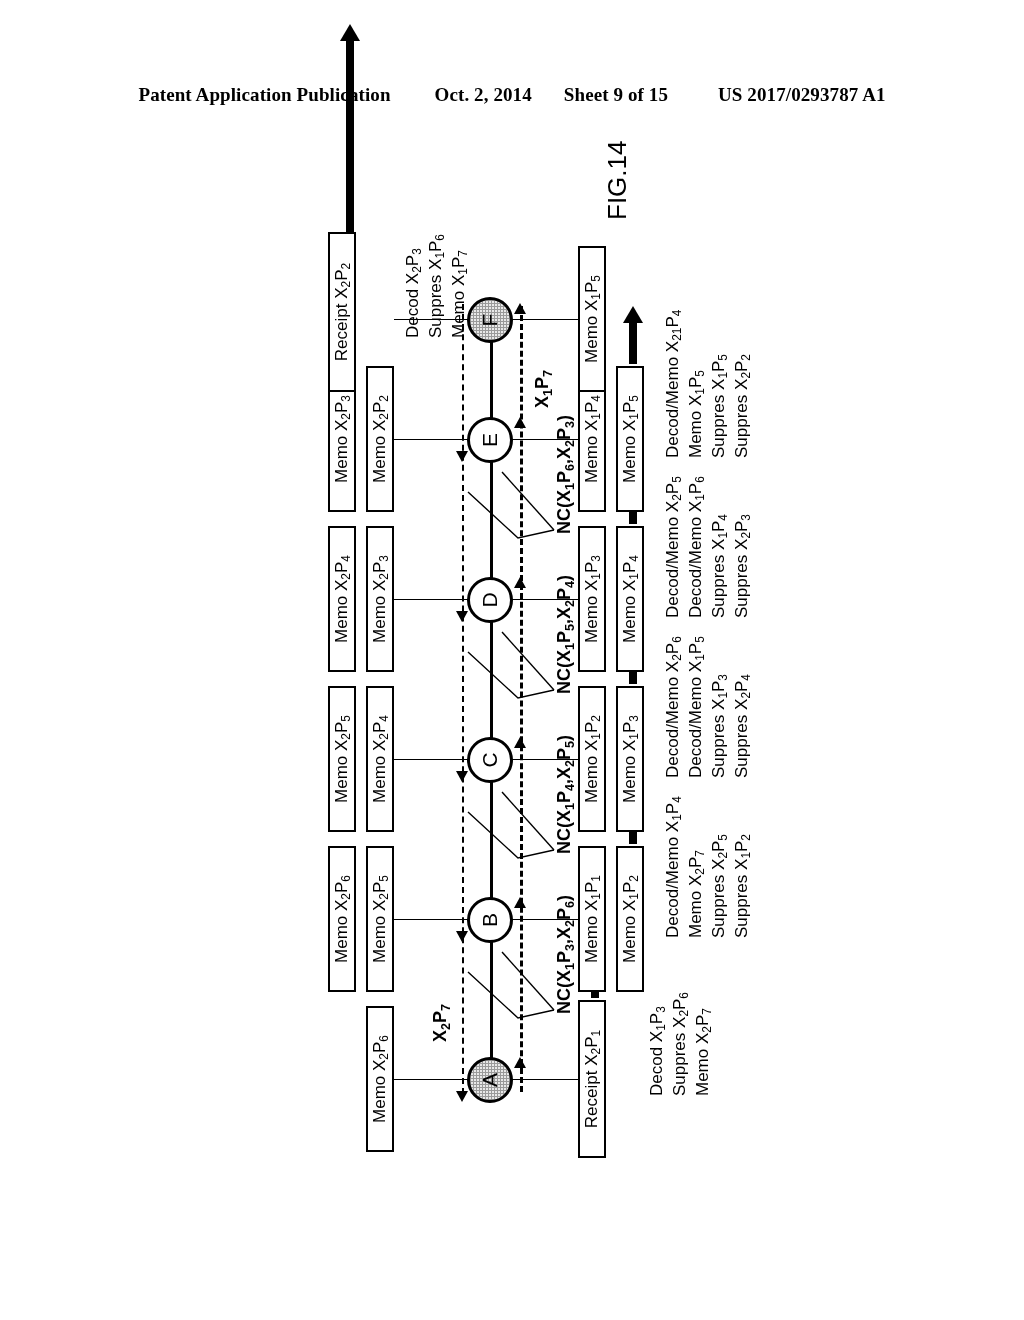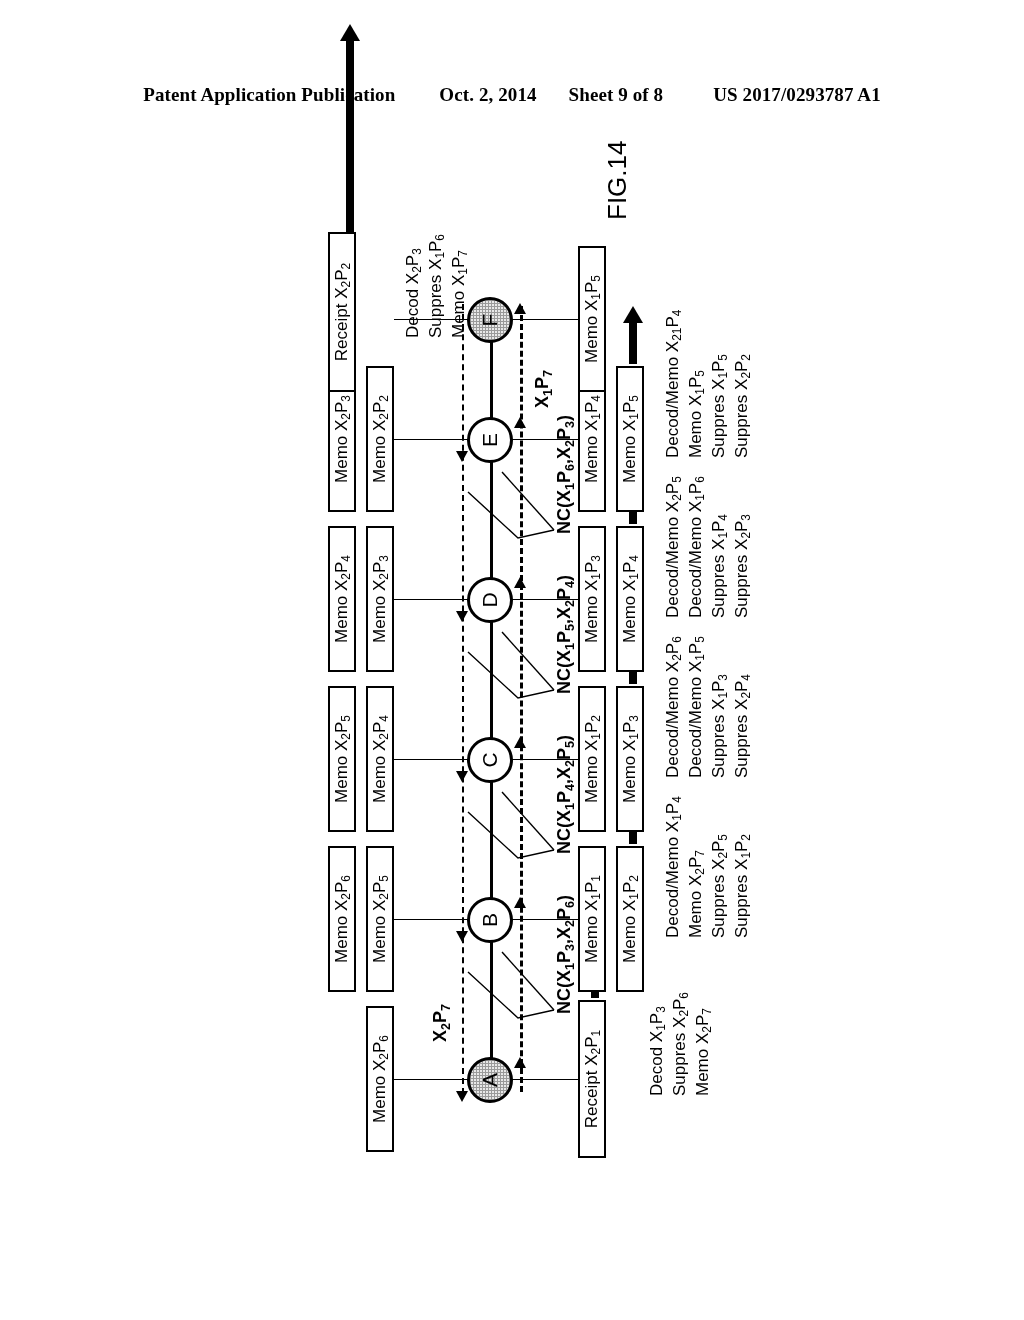--- a/index.html
+++ b/index.html
@@ -204,21 +204,21 @@
     position: relative;
     bottom: -0.28em;
   }
 </style>
 </head>
 <body>
 
 <div id="patent-header">
   <span class="hdr-pub">Patent Application Publication</span>
   <span class="hdr-date">Oct. 2, 2014</span>
-  <span class="hdr-sheet">Sheet 9 of 8</span>
+  <span class="hdr-sheet">Sheet 9 of 15</span>
   <span class="hdr-num">US 2017/0293787 A1</span>
 </div>
 
 <div id="figure-area">
   <div id="fig-canvas">
 
     <div class="spine" style="left:120px; top:328px; width:800px;"></div>
 
     <div class="dashline thin" style="left:126px; top:300px; width:790px;"></div>
     <div class="arrowhead left" style="left:118px; top:294px;"></div>

